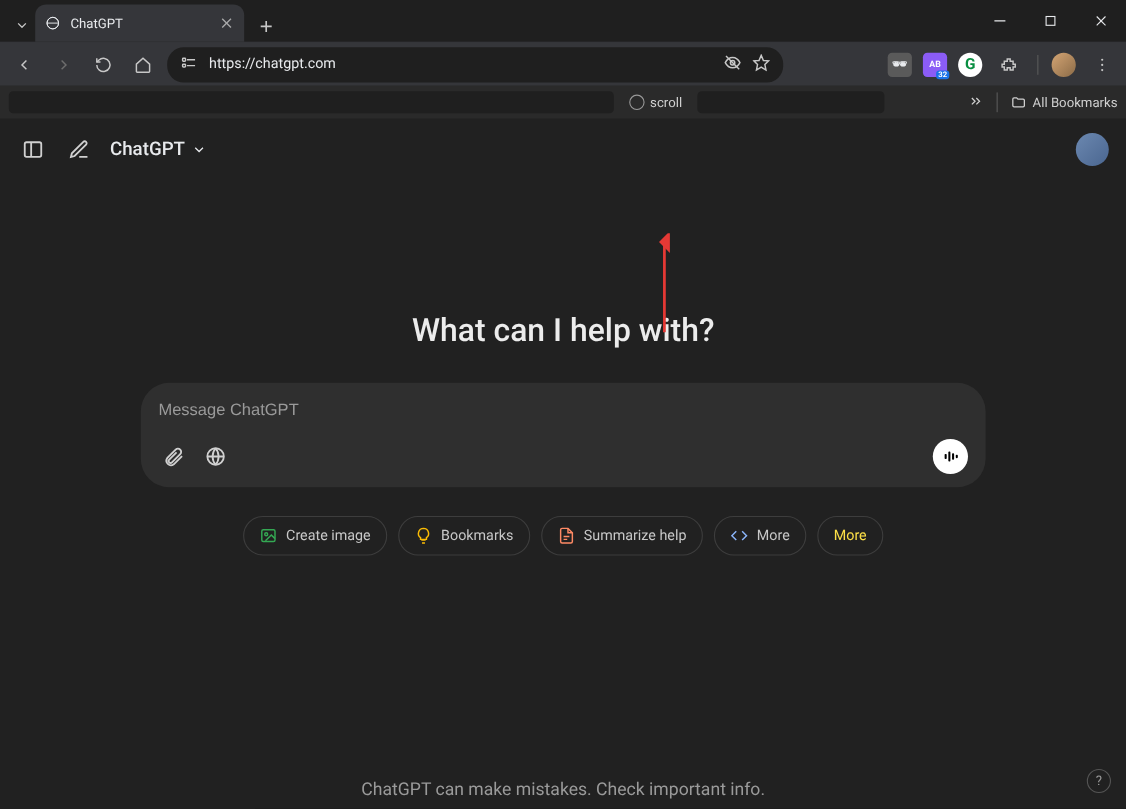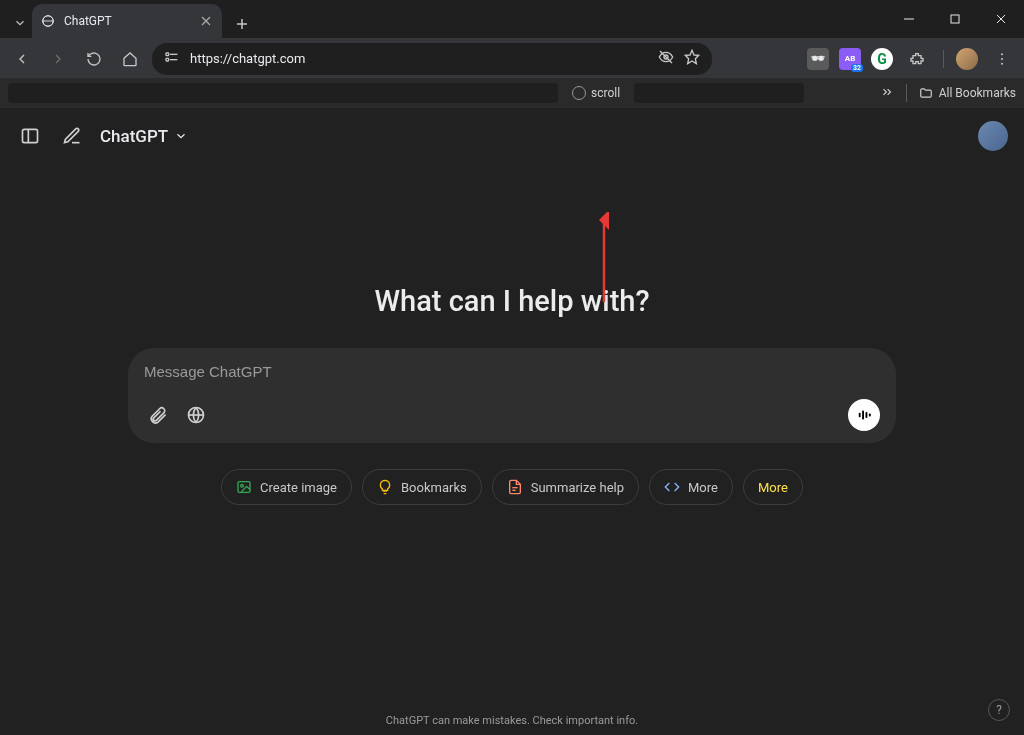--- a/index.html
+++ b/index.html
@@ -63,21 +63,21 @@
   .composer-bottom { display:flex; align-items:center; margin-top:18px; gap:10px; }
   .comp-btn { width:28px; height:28px; display:flex; align-items:center; justify-content:center; color:#d0d0d0; }
   .voice-btn { margin-left:auto; width:32px; height:32px; border-radius:50%; background:#fff; display:flex; align-items:center; justify-content:center; }
   .voice-btn svg { width:18px; height:18px; }
 
   .chips { display:flex; gap:10px; margin-top:26px; }
   .chip { height:36px; border:1px solid #3d3d3d; border-radius:18px; display:flex; align-items:center; padding:0 14px; gap:8px; font-size:13px; color:#c8c8c8; }
   .chip .ci { width:16px; height:16px; display:flex; align-items:center; justify-content:center; }
   .chip.more { color:#fde047; }
 
-  .footer { position:absolute; bottom:8px; left:0; right:0; text-align:center; font-size:11px; color:#9a9a9a; }
+  .footer { position:absolute; bottom:8px; left:0; right:0; text-align:center; font-size:16px; color:#9a9a9a; }
   .help-btn { position:absolute; right:14px; bottom:14px; width:22px; height:22px; border:1px solid #555; border-radius:50%; display:flex; align-items:center; justify-content:center; font-size:12px; color:#9a9a9a; }
 </style>
 </head>
 <body>
 
 <div class="titlebar">
   <div class="tab-dropdown">
     <svg viewBox="0 0 24 24" fill="none" stroke="currentColor" stroke-width="2">
         <polyline points="6 9 12 15 18 9"></polyline>
       </svg>

